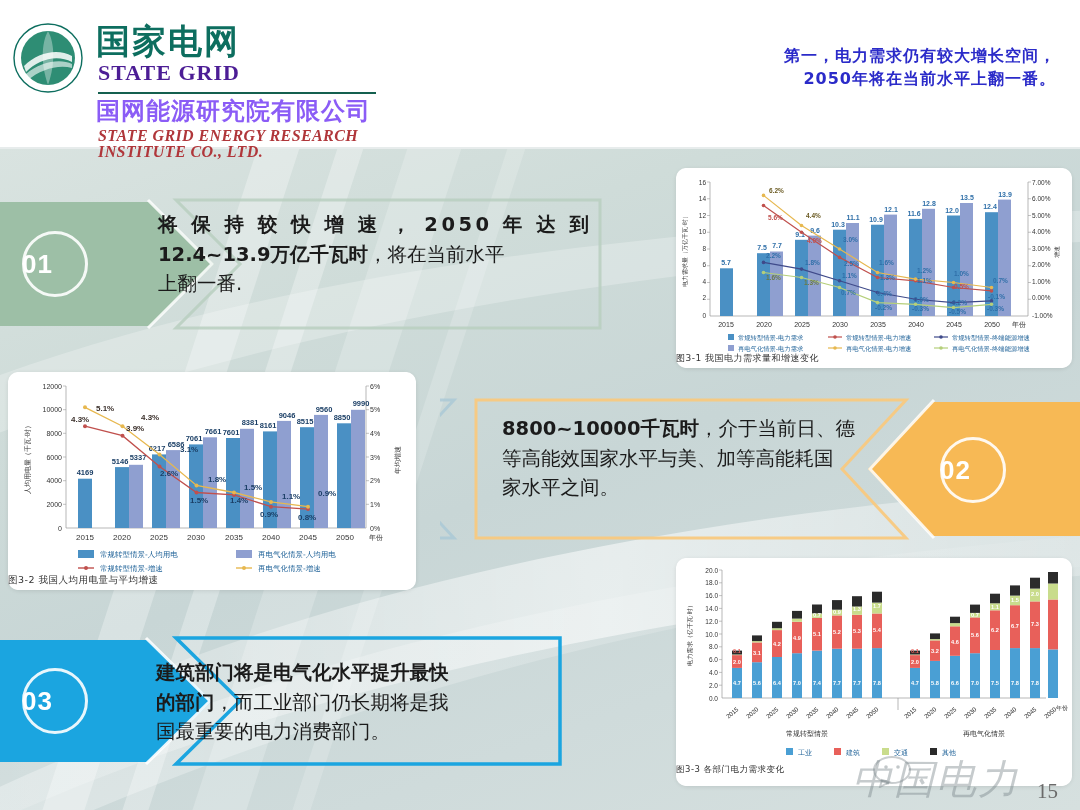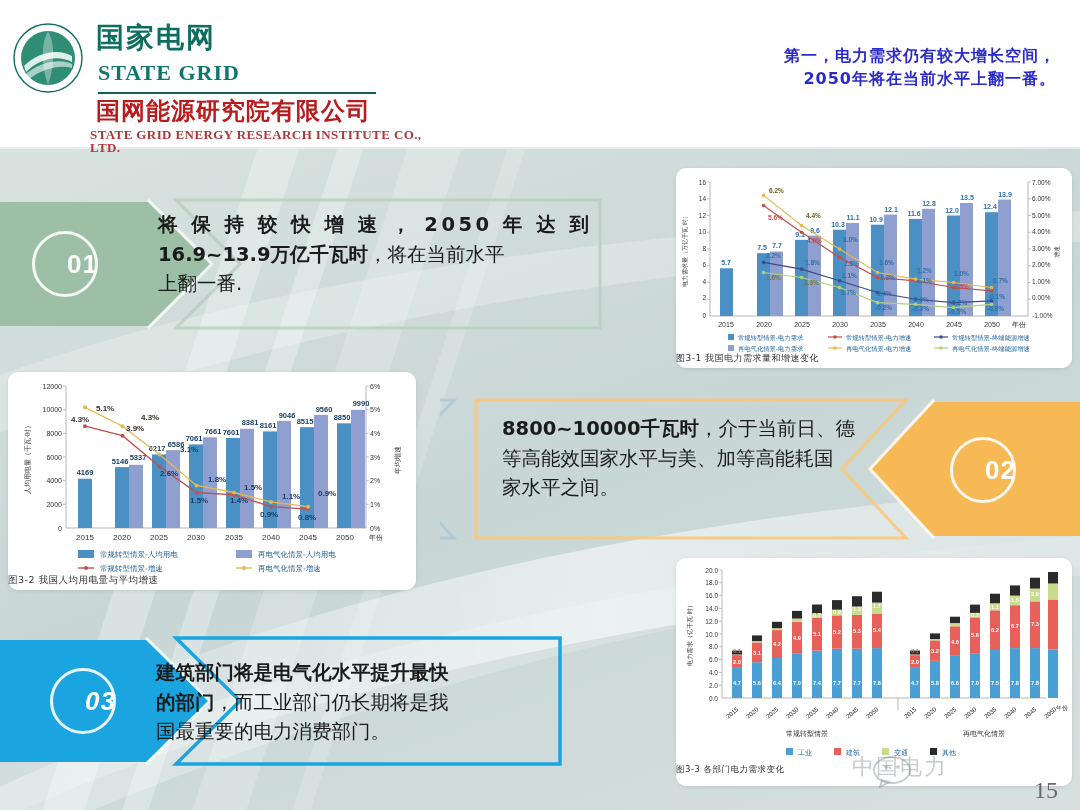--- a/index.html
+++ b/index.html
@@ -37,57 +37,58 @@
   .header-rule{
     position:absolute; left:0; top:147px; width:1080px; height:2px;
     background:#e7ecec;
   }
   
   .logo-wrap{ position:absolute; left:12px; top:18px; width:420px; height:120px; }
   .logo-mark{ position:absolute; left:0; top:4px; width:72px; height:72px; }
   .logo-txt-cn{
     position:absolute; left:84px; top:6px;
     font-family:"DejaVu Sans","Liberation Sans",sans-serif;
-    font-size:28px; font-weight:bold; letter-spacing:2px; color:#0d6e5f;
+    font-size:34px; font-weight:bold; letter-spacing:2px; color:#0d6e5f;
     line-height:1;
   }
   .logo-txt-en{
     position:absolute; left:86px; top:44px;
     font-family:"Liberation Serif","DejaVu Serif",serif;
-    font-size:22px; font-weight:bold; letter-spacing:1px; color:#0f766e;
+    font-size:22px; font-weight:bold; letter-spacing:1px; color:#4c1d95;
     line-height:1;
   }
   .logo-divider{
     position:absolute; left:86px; top:74px; width:278px; height:2px; background:#14604f;
   }
   .logo-sub-cn{
     position:absolute; left:84px; top:80px;
     font-family:"DejaVu Sans","Liberation Sans",sans-serif;
-    font-size:24px; font-weight:bold; letter-spacing:1px; color:#b91c1c;
+    font-size:24px; font-weight:bold; letter-spacing:1px; color:#8b5cf6;
     line-height:1.1;
   }
   .logo-sub-en{
-    position:absolute; left:78px; top:110px;
+    position:absolute; left:86px; top:110px;
     font-family:"Liberation Serif","DejaVu Serif",serif;
-    font-size:13px; font-weight:bold; letter-spacing:.4px; color:#b0363a;
+    font-size:16px; font-weight:bold; letter-spacing:.4px; color:#b0363a;
     line-height:1;
+    font-style:italic;
   }
   
   .title{
     position:absolute; right:24px; top:44px; width:520px;
     text-align:right;
     font-family:"DejaVu Sans","Liberation Sans",sans-serif;
     font-size:16px; font-weight:bold; color:#2b2bc9;
     line-height:1.45; letter-spacing:1px;
   }
   .title-l2{ display:block; }
   
   .callout{ position:absolute; }
   .badge{
-    position:absolute; display:flex; align-items:center; justify-content:flex-end;
+    position:absolute; display:flex; align-items:center; justify-content:flex-start;
   }
   .badge-num{
     font-family:"Liberation Sans",sans-serif;
     font-weight:bold; color:#ffffff; font-size:26px; letter-spacing:1px;
     position:relative; z-index:3;
   }
   .badge-ring{
     position:absolute; width:66px; height:66px; border:3px solid rgba(255,255,255,.9);
     border-radius:50%; z-index:2;
   }
@@ -106,28 +107,29 @@
   .chart-svg{ display:block; }
   .cap{
     position:absolute; width:100%; 
     font-family:"DejaVu Sans","Liberation Sans",sans-serif;
     font-size:9px; color:#333; letter-spacing:.5px;
   }
   
   .watermark{
     position:absolute; left:852px; top:752px;
     font-family:"DejaVu Sans","Liberation Sans",sans-serif;
-    font-size:22px; color:rgba(120,130,135,.42); letter-spacing:2px;
+    font-size:40px; color:rgba(120,130,135,.42); letter-spacing:2px;
     font-weight:500;
+    font-style:italic;
   }
   .wm-bubble{ position:absolute; left:872px; top:756px; width:46px; height:32px; }
   .pageno{
     position:absolute; right:22px; bottom:6px;
     font-family:"Liberation Serif","DejaVu Serif",serif;
-    font-size:24px; color:#6a6a6a;
+    font-size:21px; color:#6a6a6a;
   }
 </style>
 </head>
 <body>
 
 <div id="slide">
 
   <div class="bg-base"></div>
   <div class="bg-stripe" style="left:150px;width:42px;"></div>
   <div class="bg-stripe" style="left:230px;width:26px;"></div>
@@ -182,21 +184,21 @@
       <path d="M0,6 L150,6 L214,68 L150,130 L0,130 Z" fill="#9dbfa6"></path>
       <path d="M148,4 L212,68 L148,132" fill="none" stroke="#ffffff" stroke-width="3" opacity=".85"></path>
       <path d="M176,4 L600,4 L600,132 L176,132 L240,68 Z" fill="none" stroke="#b9cfc0" stroke-width="3" opacity=".85"></path>
     </svg>
     <div class="badge" style="left:22px; top:34px; width:76px; height:68px;">
       <span class="badge-ring"></span>
       <span class="badge-num">01</span>
     </div>
     <div class="ctext" style="left:158px; top:14px; width:452px;">
       <div><b class="sp">将 保 持 较 快 增 速 ， 2050 年 达 到</b></div>
-      <div><b>16.9~13.9万亿千瓦时</b><span>，将在当前水平</span></div>
+      <div><b>12.4~13.9万亿千瓦时</b><span>，将在当前水平</span></div>
       <div><span>上翻一番.</span></div>
     </div>
   </div>
 
   <div class="card" style="left:676px; top:168px; width:396px; height:200px;">
     <svg class="chart-svg" width="396" height="200" viewBox="0 0 396 200">
       <rect x="0" y="0" width="396" height="200" rx="10" fill="#ffffff"></rect>
 
       <g stroke="#9a9a9a" stroke-width="0.7" fill="none">
         <line x1="34" y1="14" x2="34" y2="148"></line>
@@ -571,21 +573,21 @@
       <div><span>家水平之间。</span></div>
     </div>
   </div>
 
   <div class="callout" style="left:0px; top:632px; width:620px; height:138px;">
     <svg width="620" height="138" viewBox="0 0 620 138" style="position:absolute;left:0;top:0;">
       <path d="M0,8 L148,8 L212,69 L148,130 L0,130 Z" fill="#1ba5e0"></path>
       <path d="M146,6 L210,69 L146,132" fill="none" stroke="#ffffff" stroke-width="3" opacity=".9"></path>
       <path d="M176,6 L560,6 L560,132 L176,132 L240,69 Z" fill="none" stroke="#1ba5e0" stroke-width="3.5"></path>
     </svg>
-    <div class="badge" style="left:40px; top:35px; width:76px; height:68px;font-style:italic;">
+    <div class="badge" style="left:22px; top:35px; width:76px; height:68px;">
       <span class="badge-ring"></span>
       <span class="badge-num">03</span>
     </div>
     <div class="ctext" style="left:156px; top:26px; width:400px;">
       <div><b>建筑部门将是电气化水平提升最快</b></div>
       <div><b>的部门</b><span>，而工业部门仍长期将是我</span></div>
       <div><span>国最重要的电力消费部门。</span></div>
     </div>
   </div>
 

